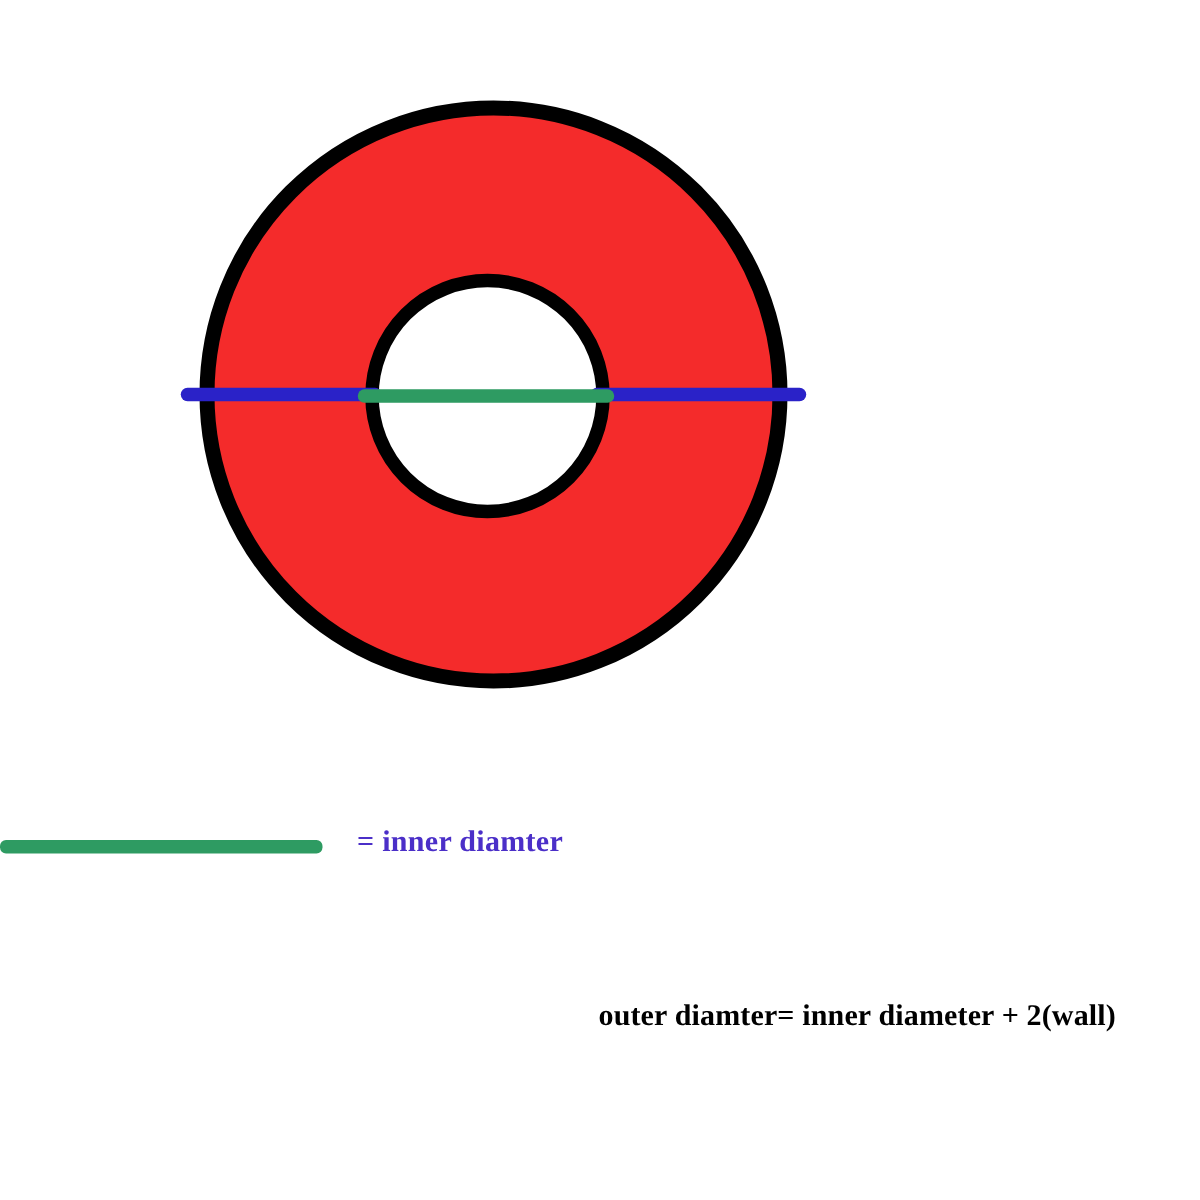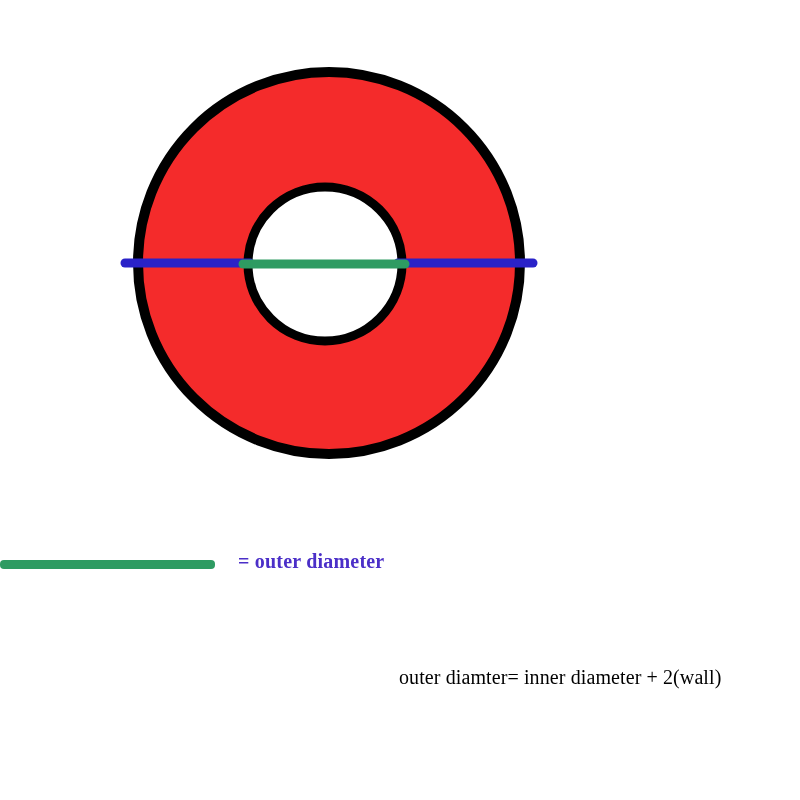--- a/index.html
+++ b/index.html
@@ -75,21 +75,21 @@
     top: 2px;
     color: #000000;
   }
 
   
   #formula {
     position: absolute;
     left: 399px;
     top: 666px;
     font-family: "Liberation Serif", serif;
-    font-weight: normal;
+    font-weight: bold;
     font-size: 20px;
     color: #000000;
     white-space: nowrap;
     letter-spacing: 0.1px;
   }
 </style>
 </head>
 <body style="background: rgb(255, 255, 255);">
 
 <div id="stage">
@@ -102,19 +102,19 @@
 
     <line x1="125" y1="263" x2="250" y2="263" stroke="#2A22C8" stroke-width="9" stroke-linecap="round"></line>
 
     <line x1="398" y1="263" x2="533" y2="263" stroke="#2A22C8" stroke-width="9" stroke-linecap="round"></line>
 
     <line x1="243" y1="264" x2="405" y2="264" stroke="#2E9B62" stroke-width="9" stroke-linecap="round"></line>
   </svg>
 
   <div class="legend-row" id="legend-inner-row">
     <div class="legend-swatch" id="swatch-inner" style="background: rgb(46, 155, 98);"></div>
-    <div class="legend-label" id="label-inner" style="color: rgb(75, 47, 200);">= outer diameter</div>
+    <div class="legend-label" id="label-inner" style="color: rgb(75, 47, 200);">= inner diamter</div>
   </div>
 
 
   <div id="formula">outer diamter= inner diameter + 2(wall)</div>
 
 </div>
 
 </body></html>

